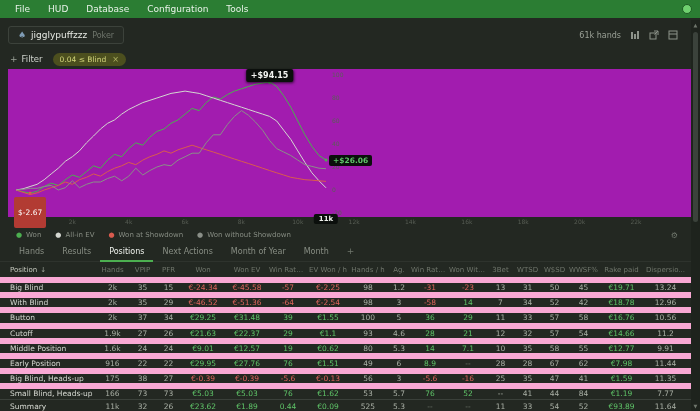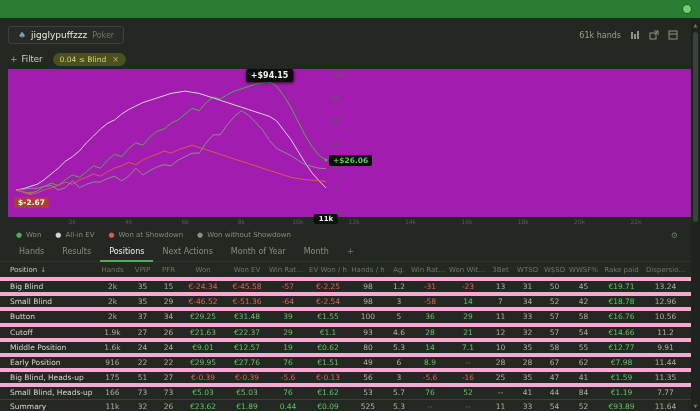--- a/index.html
+++ b/index.html
@@ -28,42 +28,42 @@
   .filter-btn{display:flex;align-items:center;gap:4px;font-size:8.5px;color:#cfd3cc;cursor:pointer}
   .plus{color:#9aa096;font-size:9px}
   .filter-tag{display:flex;align-items:center;gap:6px;background:#4c4f1e;color:#d3d67c;font-size:7.5px;border-radius:8px;padding:2px 7px;cursor:pointer}
   .tag-x{color:#b0b364;font-size:8px;cursor:pointer}
 
   
   .chart-wrap{position:relative;height:148px;margin:3px 8px 0 8px;background:#a21caf}
   .chart-wrap svg{display:block}
   .chart-tooltip{position:absolute;top:0;background:#0b0f0c;color:#f2f4f0;font-size:8px;font-weight:bold;padding:2px 5px;border-radius:2px;transform:translateX(-50%);box-shadow:0 1px 3px rgba(0,0,0,.7);white-space:nowrap}
   .chart-end-chip{position:absolute;background:#0b0f0c;color:#5fc468;font-size:7.5px;font-weight:bold;padding:1px 4px;border-radius:2px;white-space:nowrap}
-  .chart-min-chip{position:absolute;background:#b23b33;color:#ffffff;font-size:7.5px;font-weight:bold;padding:1px 4px;border-radius:2px;white-space:nowrap}
+  .chart-min-chip{position:absolute;background:#b23b33;color:#ffffff;font-size:7.5px;font-weight:normal;padding:11px 4px;border-radius:2px;white-space:nowrap}
   .x-axis{position:relative;height:10px;margin:0 8px}
   .xtick{position:absolute;top:1px;transform:translateX(-50%);font-size:6px;color:#565c53}
   .x-current-chip{position:absolute;top:-3px;transform:translateX(-50%);background:#0b0f0c;color:#eef1ec;font-size:7px;font-weight:bold;padding:1px 5px;border-radius:2px;z-index:2}
 
   
   .legend-row{display:flex;align-items:center;gap:14px;margin:2px 8px 0 16px;height:12px}
   .legend-item{display:flex;align-items:center;gap:4px;cursor:pointer}
   .legend-dot{font-size:7px;line-height:1}
   .legend-label{font-size:7px;color:#878d83}
   .chart-settings{margin-left:auto;margin-right:14px;color:#6f766c;font-size:8px;cursor:pointer}
 
   
   .tabs{display:flex;align-items:flex-end;margin-top:3px;padding:0 10px;border-bottom:1px solid #2e332d;height:18px}
   .tab{font-size:8px;color:#878d83;padding:0 9px 4px 9px;border-bottom:2px solid transparent;margin-bottom:-1px;cursor:pointer;white-space:nowrap}
   .tab.active{color:#eef1ec;border-bottom-color:#4caf50}
   .tab.add{color:#6f766c;font-size:9px}
 
   
   .thead,.trow{display:grid;grid-template-columns:86px 33px 27px 25px 44px 44px 38px 42px 38px 24px 38px 38px 27px 27px 27px 31px 45px 43px;align-items:center;padding-left:10px}
   .thead{height:15px;color:#70766c;font-size:7px}
-  .trow{height:15.2px;border-top:4px solid #f9a8d4;font-size:7.5px}
+  .trow{height:15.2px;border-top:6px solid #f9a8d4;font-size:7.5px}
   .trow.summary{border-top:1px solid #3a403a}
   .cell{text-align:center;white-space:nowrap;overflow:hidden;text-overflow:ellipsis}
   .hcell{cursor:pointer}
   .pos-head{text-align:left;color:#c6cabf}
   .sort-arrow{color:#9aa096;margin-left:3px;font-size:7px}
   .pos-name{text-align:left;color:#d6d9d2}
   .pos{color:#5fc468}
   .neg{color:#e0645c}
   .neu{color:#aab0a6}
   .dim{color:#6f766c}
@@ -71,20 +71,27 @@
   
   .scrollbar{position:absolute;right:0;top:20px;bottom:0;width:9px;background:#1e231d;display:flex;flex-direction:column;align-items:center;z-index:6}
   .scroll-arrow{font-size:5px;color:#6f766c;padding:2px 0;cursor:pointer}
   .scroll-thumb{width:5px;height:190px;margin-top:2px;border-radius:3px;background:#3b423b;cursor:grab}
   .scroll-arrow.down{margin-top:auto}
 </style>
 </head>
 <body>
 
 <div class="menubar">
+  <div class="menu-items">
+      <span class="menu-item">File</span>
+      <span class="menu-item">HUD</span>
+      <span class="menu-item">Database</span>
+      <span class="menu-item">Configuration</span>
+      <span class="menu-item">Tools</span>
+    </div>
   <div class="menu-logo"></div>
 </div>
 
 <div class="playerbar">
   <div class="player-pill">
     <span class="player-icon">♠</span>
     <span class="player-name">jigglypuffzzz</span>
     <span class="player-sub">Poker</span>
   </div>
   <div class="playerbar-right">
@@ -224,21 +231,21 @@
         <span class="cell neg">-31</span>
         <span class="cell neg">-23</span>
         <span class="cell neu">13</span>
         <span class="cell neu">31</span>
         <span class="cell neu">50</span>
         <span class="cell neu">45</span>
         <span class="cell pos">€19.71</span>
         <span class="cell neu">13.24</span>
       </div>
       <div class="trow">
-        <span class="cell pos-name">Small Blind</span>
+        <span class="cell pos-name">With Blind</span>
         <span class="cell neu">2k</span>
         <span class="cell neu">35</span>
         <span class="cell neu">29</span>
         <span class="cell neg">€-46.52</span>
         <span class="cell neg">€-51.36</span>
         <span class="cell neg">-64</span>
         <span class="cell neg">€-2.54</span>
         <span class="cell neu">98</span>
         <span class="cell neu">3</span>
         <span class="cell neg">-58</span>
@@ -326,21 +333,21 @@
         <span class="cell neu">28</span>
         <span class="cell neu">28</span>
         <span class="cell neu">67</span>
         <span class="cell neu">62</span>
         <span class="cell pos">€7.98</span>
         <span class="cell neu">11.44</span>
       </div>
       <div class="trow">
         <span class="cell pos-name">Big Blind, Heads-up</span>
         <span class="cell neu">175</span>
-        <span class="cell neu">51</span>
+        <span class="cell neu">38</span>
         <span class="cell neu">27</span>
         <span class="cell neg">€-0.39</span>
         <span class="cell neg">€-0.39</span>
         <span class="cell neg">-5.6</span>
         <span class="cell neg">€-0.13</span>
         <span class="cell neu">56</span>
         <span class="cell neu">3</span>
         <span class="cell neg">-5.6</span>
         <span class="cell neg">-16</span>
         <span class="cell neu">25</span>

